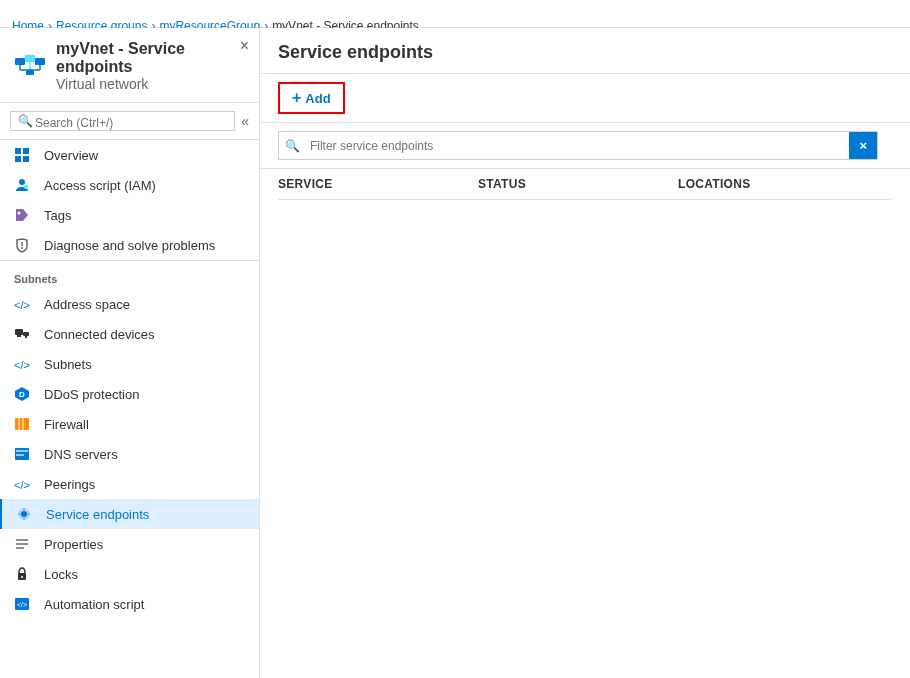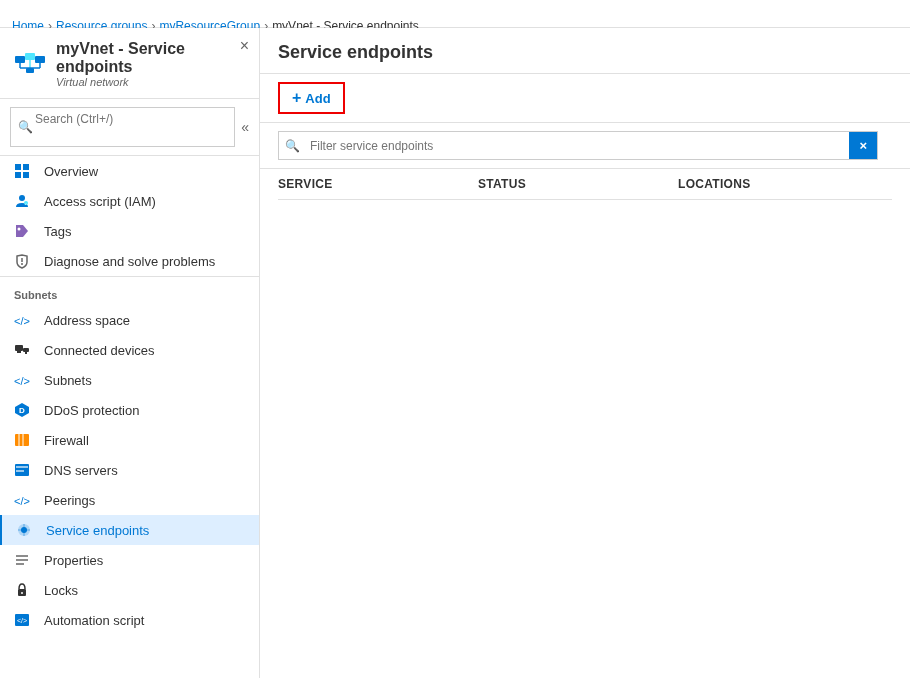--- a/index.html
+++ b/index.html
@@ -48,21 +48,21 @@
       display: flex;
       align-items: center;
       gap: 10px;
     }
     .resource-icon {
       width: 32px;
       height: 32px;
       flex-shrink: 0;
     }
     .resource-title { font-size: 16px; font-weight: 600; color: #333; }
-    .resource-subtitle { font-size: 11px; color: #666; font-style: italic; }
+    .resource-subtitle { font-size: 14px; color: #666; }
 
     
     .close-btn {
       position: absolute;
       top: 10px;
       right: 10px;
       background: none;
       border: none;
       cursor: pointer;
       font-size: 16px;
@@ -74,21 +74,21 @@
     .search-box {
       padding: 8px 10px;
       border-bottom: 1px solid #e0e0e0;
       position: relative;
       display: flex;
       align-items: center;
     }
     .search-box input {
       width: 100%;
       border: 1px solid #ccc;
-      padding: 4px 8px 20px 24px;
+      padding: 4px 8px 0 24px;
       font-size: 12px;
       color: #999;
       outline: none;
     }
     .search-box .search-icon-inner {
       position: absolute;
       left: 18px;
       color: #999;
       font-size: 12px;
     }

